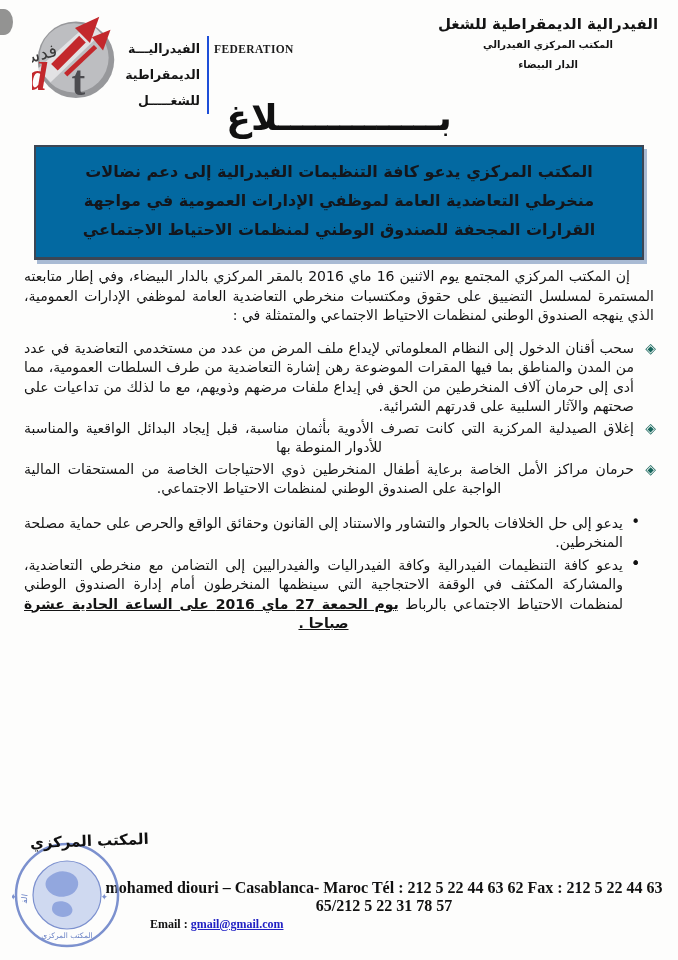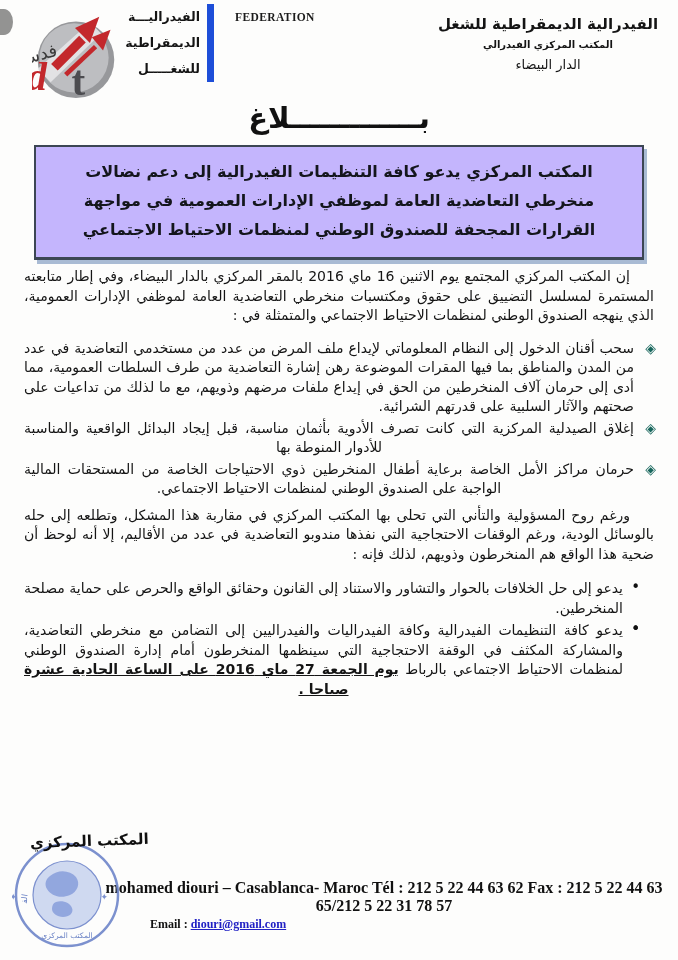--- a/index.html
+++ b/index.html
@@ -14,39 +14,39 @@
 
   
   .logo { position:absolute; top:8px; left:32px; width:86px; height:96px; }
   .logo svg { width:100%; height:100%; }
   .logo .fd { font-family:"Liberation Serif","DejaVu Serif",serif; font-style:italic;
     font-weight:bold; font-size:42px; fill:#c3282c; }
   .logo .t  { font-family:"Liberation Serif","DejaVu Serif",serif; font-weight:bold;
     font-size:44px; fill:#4c4c50; }
   .logo .callig { font-size:19px; fill:#3a3a3a; }
 
-  .logo-caption { position:absolute; top:4px; left:122px; display:flex; direction:ltr; }
+  .logo-caption { position:absolute; top:36px; left:122px; display:flex; direction:ltr; }
   .cap-ar { text-align:right; direction:rtl; font-weight:bold; font-size:12.5px;
     line-height:26px; padding-right:7px; min-width:78px; }
-  .cap-fr { border-left:7px solid #1d4ed8; padding-left:21px;
+  .cap-fr { border-left:2px solid #1d4ed8; padding-left:5px;
     font-family:"Liberation Serif","DejaVu Serif",serif; font-weight:bold;
     font-size:11.5px; line-height:26px; letter-spacing:.4px; color:#1c1c1c; }
 
   .org { position:absolute; top:13px; right:14px; width:232px; text-align:center; }
   .org-name   { font-weight:bold; font-size:15px; line-height:22px; }
   .org-office { font-weight:bold; font-size:10px; line-height:20px; }
-  .org-city   { font-weight:normal; font-size:13px; line-height:20px; }
+  .org-city   { font-weight:bold; font-size:10px; line-height:20px; }
 
   
   .content { position:absolute; inset:0; padding:0 22px; }
-  .title { margin:99px 0 0; text-align:center; font-size:29px; font-weight:bold;
+  .title { margin:99px 0 0; text-align:center; font-size:36px; font-weight:bold;
     line-height:38px; letter-spacing:0; color:#111; }
   .subject-box {
     margin:8px 12px 0; padding:10px 28px 13px;
-    background:#c4b5fd; border:2px solid #3c4654; border-bottom-width:3px;
+    background:#0369a1; border:2px solid #3c4654; border-bottom-width:3px;
     box-shadow:3px 4px 0 0 #a9bbd4;
     text-align:center; font-weight:bold; font-size:16px; line-height:29px; color:#14161c;
   }
   .para { margin:21px 2px 0; font-size:14px; line-height:19.5px; text-align:justify; }
   .indent { text-indent:24px;margin-top:7px; }
 
   ul { margin:0; padding:0; list-style:none; }
   .diamond-list { margin:13px 2px 0; }
   .diamond-list li { position:relative; padding-right:20px; font-size:14px;
     line-height:19.5px; text-align:justify; margin-bottom:2px; }
@@ -131,21 +131,20 @@
       <li class="center-last">
         <span class="bullet">◈</span>
         <span>إغلاق الصيدلية المركزية التي كانت تصرف الأدوية بأثمان مناسبة، قبل إيجاد البدائل الواقعية والمناسبة للأدوار المنوطة بها</span>
       </li>
       <li class="center-last">
         <span class="bullet">◈</span>
         <span>حرمان مراكز الأمل الخاصة برعاية أطفال المنخرطين ذوي الاحتياجات الخاصة من المستحقات المالية الواجبة على الصندوق الوطني لمنظمات الاحتياط الاجتماعي.</span>
       </li>
     </ul>
 
-    <p class="para indent">ورغم روح المسؤولية والتأني التي تحلى بها المكتب المركزي في مقاربة هذا المشكل، وتطلعه إلى حله بالوسائل الودية، ورغم الوقفات الاحتجاجية التي نفذها مندوبو التعاضدية في عدد من الأقاليم، إلا أنه لوحظ أن ضحية هذا الواقع هم المنخرطون وذويهم، لذلك فإنه :</p>
 
     <ul class="round-list">
       <li>
         <span class="bullet">•</span>
         <span>يدعو إلى حل الخلافات بالحوار والتشاور والاستناد إلى القانون وحقائق الواقع والحرص على حماية مصلحة المنخرطين.</span>
       </li>
       <li>
         <span class="bullet">•</span>
       </li>
       <li class="center-last">
@@ -173,18 +172,18 @@
       </text>
       <text x="55" y="98" text-anchor="middle" font-size="7.5" fill="#5d77c0">المكتب المركزي</text>
     </svg>
   </div>
 
   <footer class="footer">
     <div class="f-fr">mohamed diouri – Casablanca- Maroc Tél : 212 5 22 44 63 62    Fax : 212 5 22 44 63 65/212 5 22 31 78 57</div>
     <div class="f-contacts">
       <span>
         <span>Email :</span>
-        <a class="email-link" href="#">diouri@gmail.com</a>
+        <a class="email-link" href="#">gmail@gmail.com</a>
       </span>
     </div>
   </footer>
 
 </div>
 
 </body></html>

